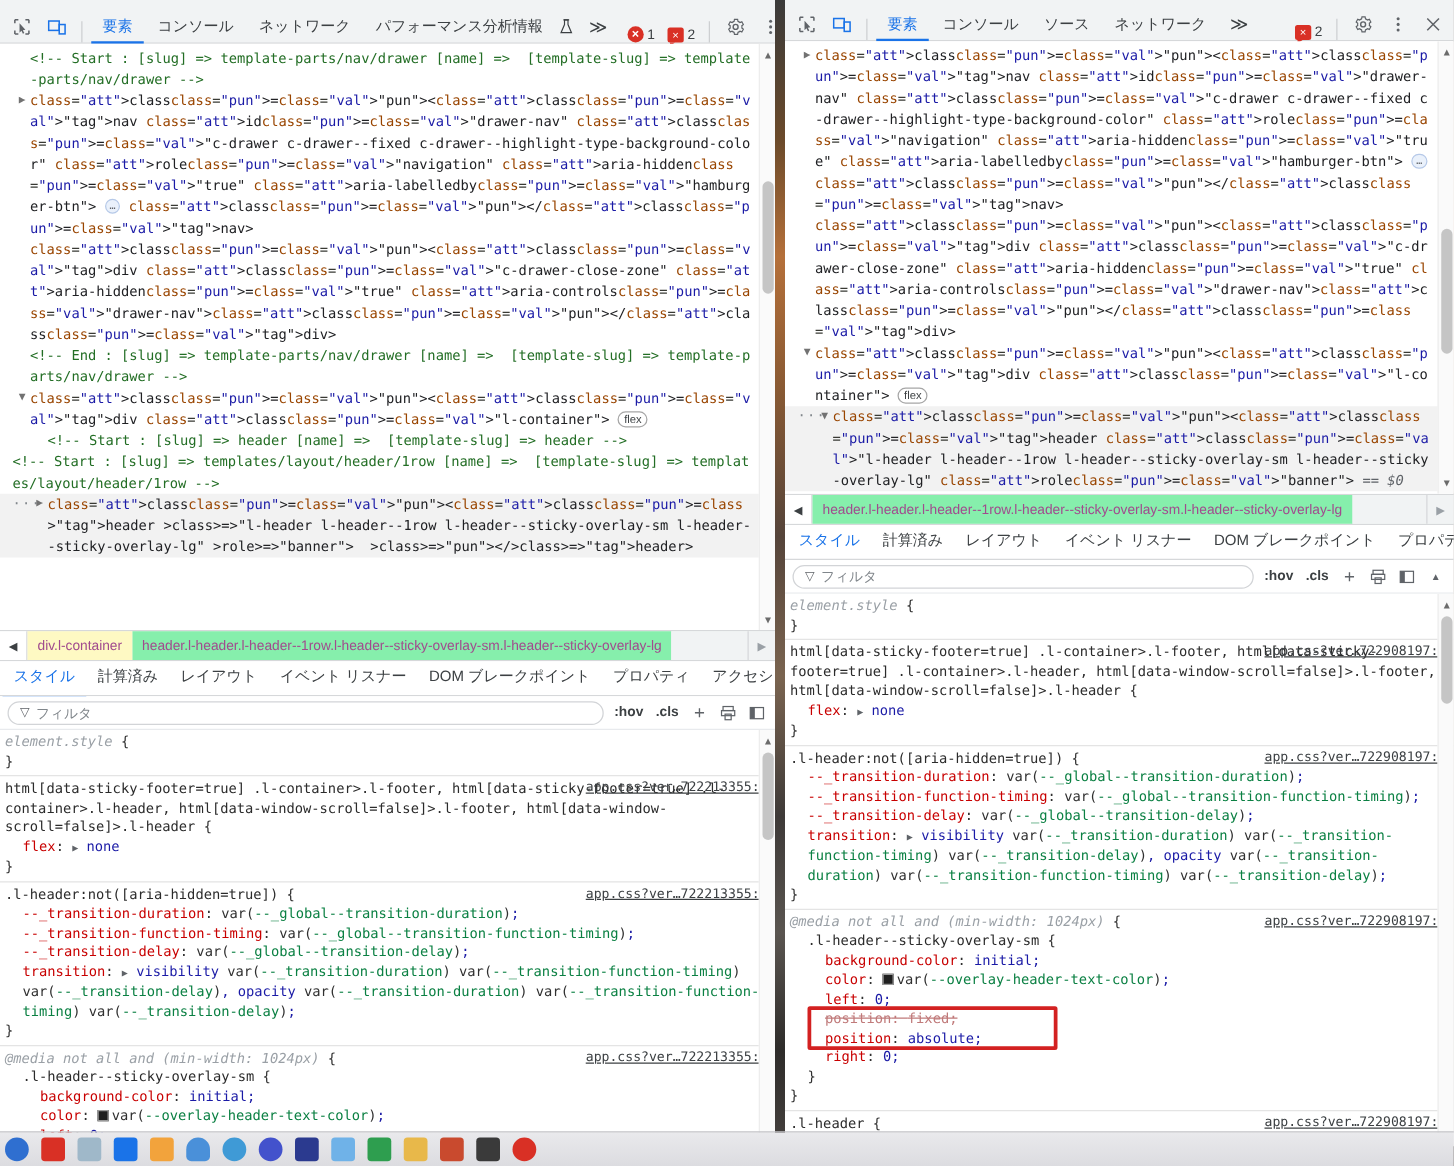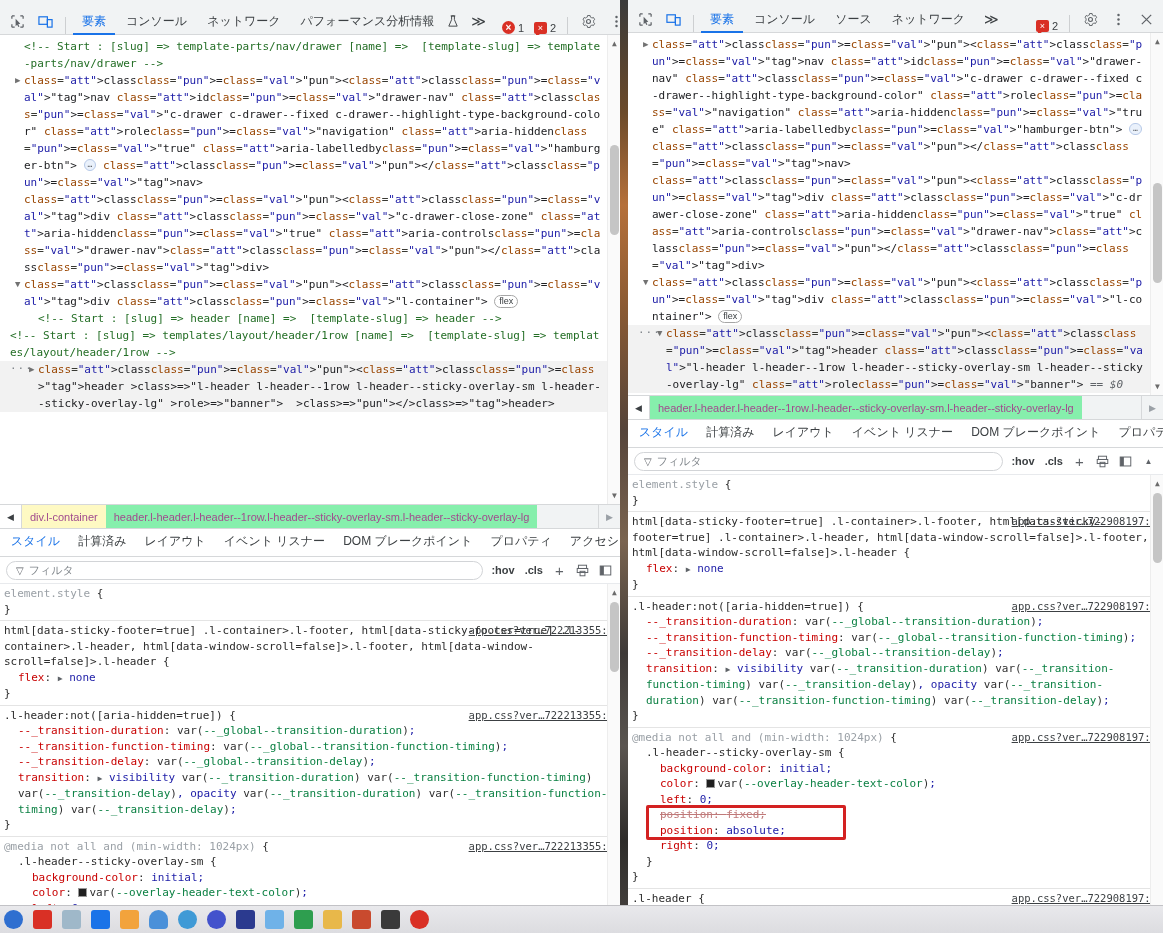--- a/index.html
+++ b/index.html
@@ -139,21 +139,21 @@
   .fico { width: 17px; height: 17px; display: flex; align-items: center;
     justify-content: center; color: #5f6368; }
 
   
   .styles { flex: 1 1 auto; overflow: hidden; background: #fff;
     font-family: "DejaVu Sans Mono", monospace; font-size: 11px;
     line-height: 15.5px; position: relative; }
   .rule { border-bottom: 1px solid #e4e4e4; padding: 2px 4px 3px 4px;
     position: relative; }
   .sel-txt { color: #2b2b2b; }
-  .sel-grey { color: #9aa0a6; }
+  .sel-grey { color: #9aa0a6; font-style: italic; }
   .prop { color: #c80000; }
   .pval { color: #1a1aa6; }
   .pvar { color: #0b8043; }
   .pplain { color: #303030; }
   .src { position: absolute; right: 6px; top: 2px; color: #3c4043;
     text-decoration: underline; font-size: 10.5px; white-space: nowrap; }
   .ind { padding-left: 14px; display: block; }
   .ind2 { padding-left: 28px; display: block; }
   .strike { text-decoration: line-through; color: #c07a7a; }
   .strike .prop, .strike .pval, .strike .pvar, .strike .pplain { color: #c07a7a; }
@@ -223,20 +223,21 @@
     <div class="icbtn">
       
     </div>
   </div>
 
   <div class="dom">
     <div id="left-dom">
         <div class="node" style="padding-left:24px"><span class="cmt">&lt;!-- Start : [slug] =&gt; template-parts/nav/drawer [name] =&gt;  [template-slug] =&gt; template-parts/nav/drawer --&gt;</span></div>
         <div class="node" style="padding-left:24px"><span class="tw">▶</span><span <span="" class="att">class</span><span class="pun">=</span><span class="val">"att"</span>&gt;class<span <span="" class="att">class</span><span class="pun">=</span><span class="val">"pun"</span>&gt;=<span <span="" class="att">class</span><span class="pun">=</span><span class="val">"val"</span>&gt;"pun"&gt;&lt;<span <span="" class="att">class</span><span class="pun">=</span><span class="val">"att"</span>&gt;class<span <span="" class="att">class</span><span class="pun">=</span><span class="val">"pun"</span>&gt;=<span <span="" class="att">class</span><span class="pun">=</span><span class="val">"val"</span>&gt;"tag"&gt;nav <span <span="" class="att">class</span><span class="pun">=</span><span class="val">"att"</span>&gt;id<span <span="" class="att">class</span><span class="pun">=</span><span class="val">"pun"</span>&gt;=<span <span="" class="att">class</span><span class="pun">=</span><span class="val">"val"</span>&gt;"drawer-nav" <span <span="" class="att">class</span><span class="pun">=</span><span class="val">"att"</span>&gt;class<span <span="" class="att">class</span><span class="pun">=</span><span class="val">"pun"</span>&gt;=<span <span="" class="att">class</span><span class="pun">=</span><span class="val">"val"</span>&gt;"c-drawer c-drawer--fixed c-drawer--highlight-type-background-color" <span <span="" class="att">class</span><span class="pun">=</span><span class="val">"att"</span>&gt;role<span <span="" class="att">class</span><span class="pun">=</span><span class="val">"pun"</span>&gt;=<span <span="" class="att">class</span><span class="pun">=</span><span class="val">"val"</span>&gt;"navigation" <span <span="" class="att">class</span><span class="pun">=</span><span class="val">"att"</span>&gt;aria-hidden<span <span="" class="att">class</span><span class="pun">=</span><span class="val">"pun"</span>&gt;=<span <span="" class="att">class</span><span class="pun">=</span><span class="val">"val"</span>&gt;"true" <span <span="" class="att">class</span><span class="pun">=</span><span class="val">"att"</span>&gt;aria-labelledby<span <span="" class="att">class</span><span class="pun">=</span><span class="val">"pun"</span>&gt;=<span <span="" class="att">class</span><span class="pun">=</span><span class="val">"val"</span>&gt;"hamburger-btn"&gt; <span class="ellip">…</span> <span <span="" class="att">class</span><span class="pun">=</span><span class="val">"att"</span>&gt;class<span <span="" class="att">class</span><span class="pun">=</span><span class="val">"pun"</span>&gt;=<span <span="" class="att">class</span><span class="pun">=</span><span class="val">"val"</span>&gt;"pun"&gt;&lt;/<span <span="" class="att">class</span><span class="pun">=</span><span class="val">"att"</span>&gt;class<span <span="" class="att">class</span><span class="pun">=</span><span class="val">"pun"</span>&gt;=<span <span="" class="att">class</span><span class="pun">=</span><span class="val">"val"</span>&gt;"tag"&gt;nav&gt;</div>
         <div class="node" style="padding-left:24px"><span <span="" class="att">class</span><span class="pun">=</span><span class="val">"att"</span>&gt;class<span <span="" class="att">class</span><span class="pun">=</span><span class="val">"pun"</span>&gt;=<span <span="" class="att">class</span><span class="pun">=</span><span class="val">"val"</span>&gt;"pun"&gt;&lt;<span <span="" class="att">class</span><span class="pun">=</span><span class="val">"att"</span>&gt;class<span <span="" class="att">class</span><span class="pun">=</span><span class="val">"pun"</span>&gt;=<span <span="" class="att">class</span><span class="pun">=</span><span class="val">"val"</span>&gt;"tag"&gt;div <span <span="" class="att">class</span><span class="pun">=</span><span class="val">"att"</span>&gt;class<span <span="" class="att">class</span><span class="pun">=</span><span class="val">"pun"</span>&gt;=<span <span="" class="att">class</span><span class="pun">=</span><span class="val">"val"</span>&gt;"c-drawer-close-zone" <span <span="" class="att">class</span><span class="pun">=</span><span class="val">"att"</span>&gt;aria-hidden<span <span="" class="att">class</span><span class="pun">=</span><span class="val">"pun"</span>&gt;=<span <span="" class="att">class</span><span class="pun">=</span><span class="val">"val"</span>&gt;"true" <span <span="" class="att">class</span><span class="pun">=</span><span class="val">"att"</span>&gt;aria-controls<span <span="" class="att">class</span><span class="pun">=</span><span class="val">"pun"</span>&gt;=<span <span="" class="att">class</span><span class="pun">=</span><span class="val">"val"</span>&gt;"drawer-nav"&gt;<span <span="" class="att">class</span><span class="pun">=</span><span class="val">"att"</span>&gt;class<span <span="" class="att">class</span><span class="pun">=</span><span class="val">"pun"</span>&gt;=<span <span="" class="att">class</span><span class="pun">=</span><span class="val">"val"</span>&gt;"pun"&gt;&lt;/<span <span="" class="att">class</span><span class="pun">=</span><span class="val">"att"</span>&gt;class<span <span="" class="att">class</span><span class="pun">=</span><span class="val">"pun"</span>&gt;=<span <span="" class="att">class</span><span class="pun">=</span><span class="val">"val"</span>&gt;"tag"&gt;div&gt;</div>
+        <div class="node" style="padding-left:24px"><span class="cmt">&lt;!-- End : [slug] =&gt; template-parts/nav/drawer [name] =&gt;  [template-slug] =&gt; template-parts/nav/drawer --&gt;</span></div>
         <div class="node" style="padding-left:24px"><span class="tw">▼</span><span <span="" class="att">class</span><span class="pun">=</span><span class="val">"att"</span>&gt;class<span <span="" class="att">class</span><span class="pun">=</span><span class="val">"pun"</span>&gt;=<span <span="" class="att">class</span><span class="pun">=</span><span class="val">"val"</span>&gt;"pun"&gt;&lt;<span <span="" class="att">class</span><span class="pun">=</span><span class="val">"att"</span>&gt;class<span <span="" class="att">class</span><span class="pun">=</span><span class="val">"pun"</span>&gt;=<span <span="" class="att">class</span><span class="pun">=</span><span class="val">"val"</span>&gt;"tag"&gt;div <span <span="" class="att">class</span><span class="pun">=</span><span class="val">"att"</span>&gt;class<span <span="" class="att">class</span><span class="pun">=</span><span class="val">"pun"</span>&gt;=<span <span="" class="att">class</span><span class="pun">=</span><span class="val">"val"</span>&gt;"l-container"&gt; <span class="flexbadge">flex</span></div>
         <div class="node" style="padding-left:38px"><span class="cmt">&lt;!-- Start : [slug] =&gt; header [name] =&gt;  [template-slug] =&gt; header --&gt;</span></div>
         <div class="node" style=""><span class="cmt">&lt;!-- Start : [slug] =&gt; templates/layout/header/1row [name] =&gt;  [template-slug] =&gt; templates/layout/header/1row --&gt;</span></div>
         <div class="node hl" style="padding-left:38px"><span class="tw">▶</span><span <span="" class="att">class</span><span class="pun">=</span><span class="val">"att"</span>&gt;class<span <span="" class="att">class</span><span class="pun">=</span><span class="val">"pun"</span>&gt;=<span <span="" class="att">class</span><span class="pun">=</span><span class="val">"val"</span>&gt;"pun"&gt;&lt;<span <span="" class="att">class</span><span class="pun">=</span><span class="val">"att"</span>&gt;class<span <span="" class="att">class</span><span class="pun">=</span><span class="val">"pun"</span>&gt;=<span <span="" class="att">class</span>&gt;"tag"&gt;header &gt;class&gt;=&gt;"l-header l-header--1row l-header--sticky-overlay-sm l-header--sticky-overlay-lg" &gt;role&gt;=&gt;"banner"&gt;  &gt;class&gt;=&gt;"pun"&gt;&lt;/&gt;class&gt;=&gt;"tag"&gt;header&gt; </div>
       </div>
     <div class="vsb">
       <div class="arw up">▲</div>
       <div class="thumb" style="top:110px;height:90px;"></div>
       <div class="arw dn">▼</div>
     </div>

